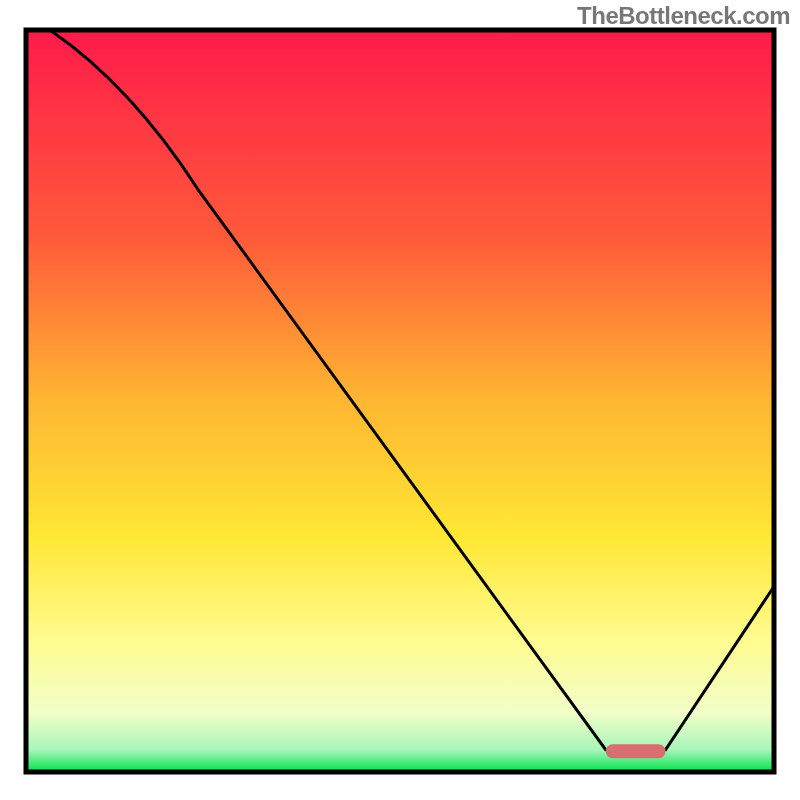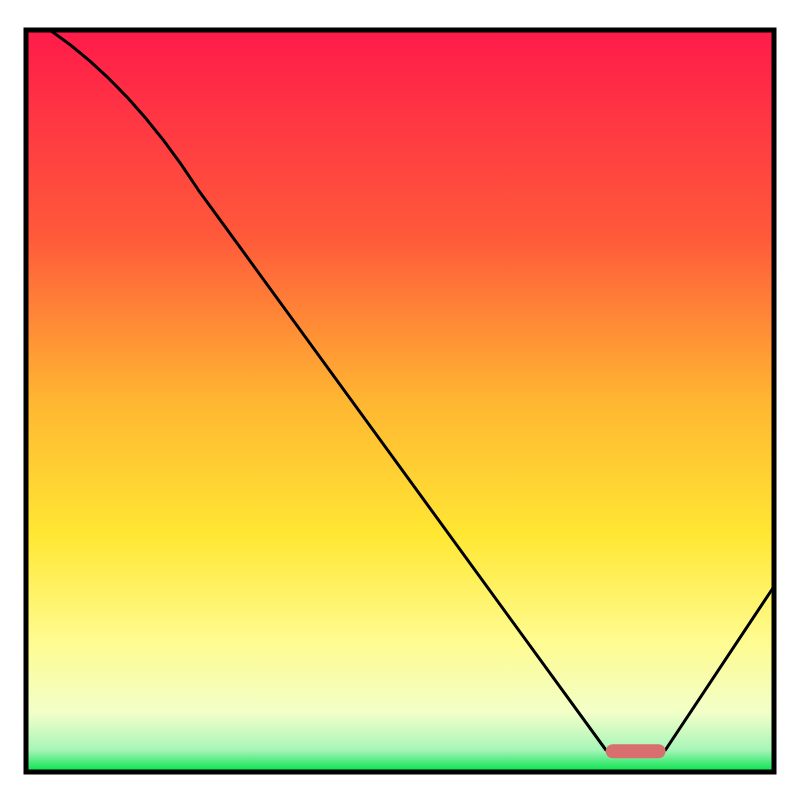--- a/index.html
+++ b/index.html
@@ -27,20 +27,21 @@
     pointer-events: none;
   }
   svg {
     display: block;
   }
 </style>
 </head>
 <body>
 
 <div class="wrapper">
+  <div class="watermark">TheBottleneck.com</div>
 
   <svg id="chart-svg" width="800" height="800" viewBox="0 0 800 800">
     <defs>
       <linearGradient id="bg-grad" x1="0" y1="0" x2="0" y2="1">
           <stop offset="0.0%" stop-color="#ff1b4a"></stop>
           <stop offset="28.0%" stop-color="#ff5a3a"></stop>
           <stop offset="50.0%" stop-color="#ffb632"></stop>
           <stop offset="68.0%" stop-color="#ffe733"></stop>
           <stop offset="82.0%" stop-color="#fffb8e"></stop>
           <stop offset="92.0%" stop-color="#f2ffc8"></stop>

